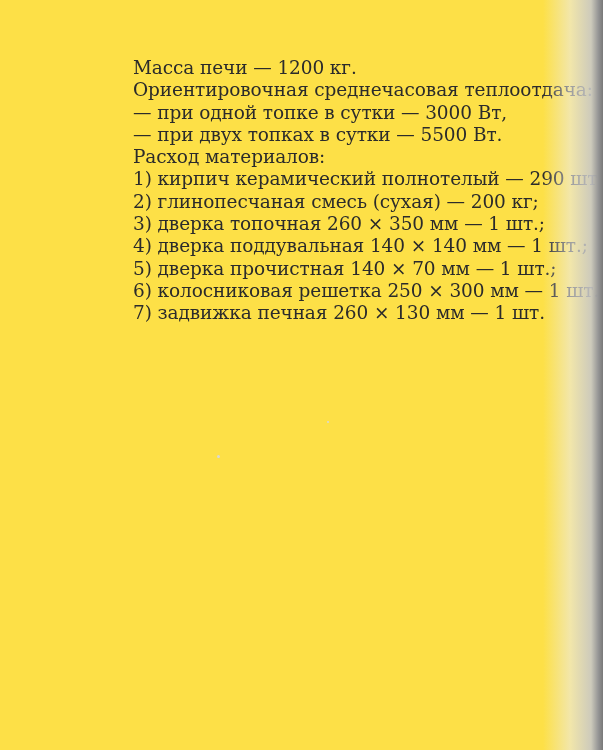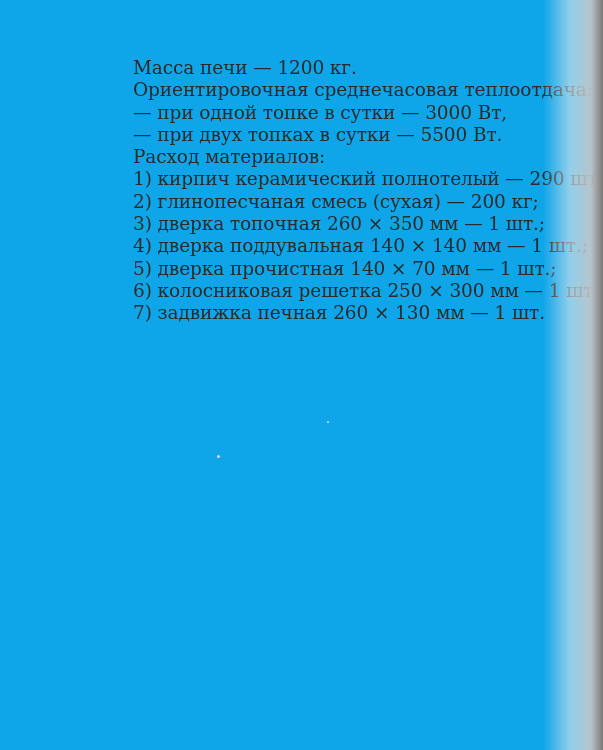--- a/index.html
+++ b/index.html
@@ -7,21 +7,21 @@
       padding: 0;
       width: 603px;
       height: 750px;
       overflow: hidden;
       background: #ffffff;
     }
     .page {
       position: relative;
       width: 603px;
       height: 750px;
-      background: #0ea5e9;
+      background: #fde047;
       overflow: hidden;
     }
     .gutter-shadow {
       position: absolute;
       top: 0;
       right: 0;
       width: 60px;
       height: 750px;
       background: linear-gradient(to right,
         rgba(255,255,255,0) 0%,

